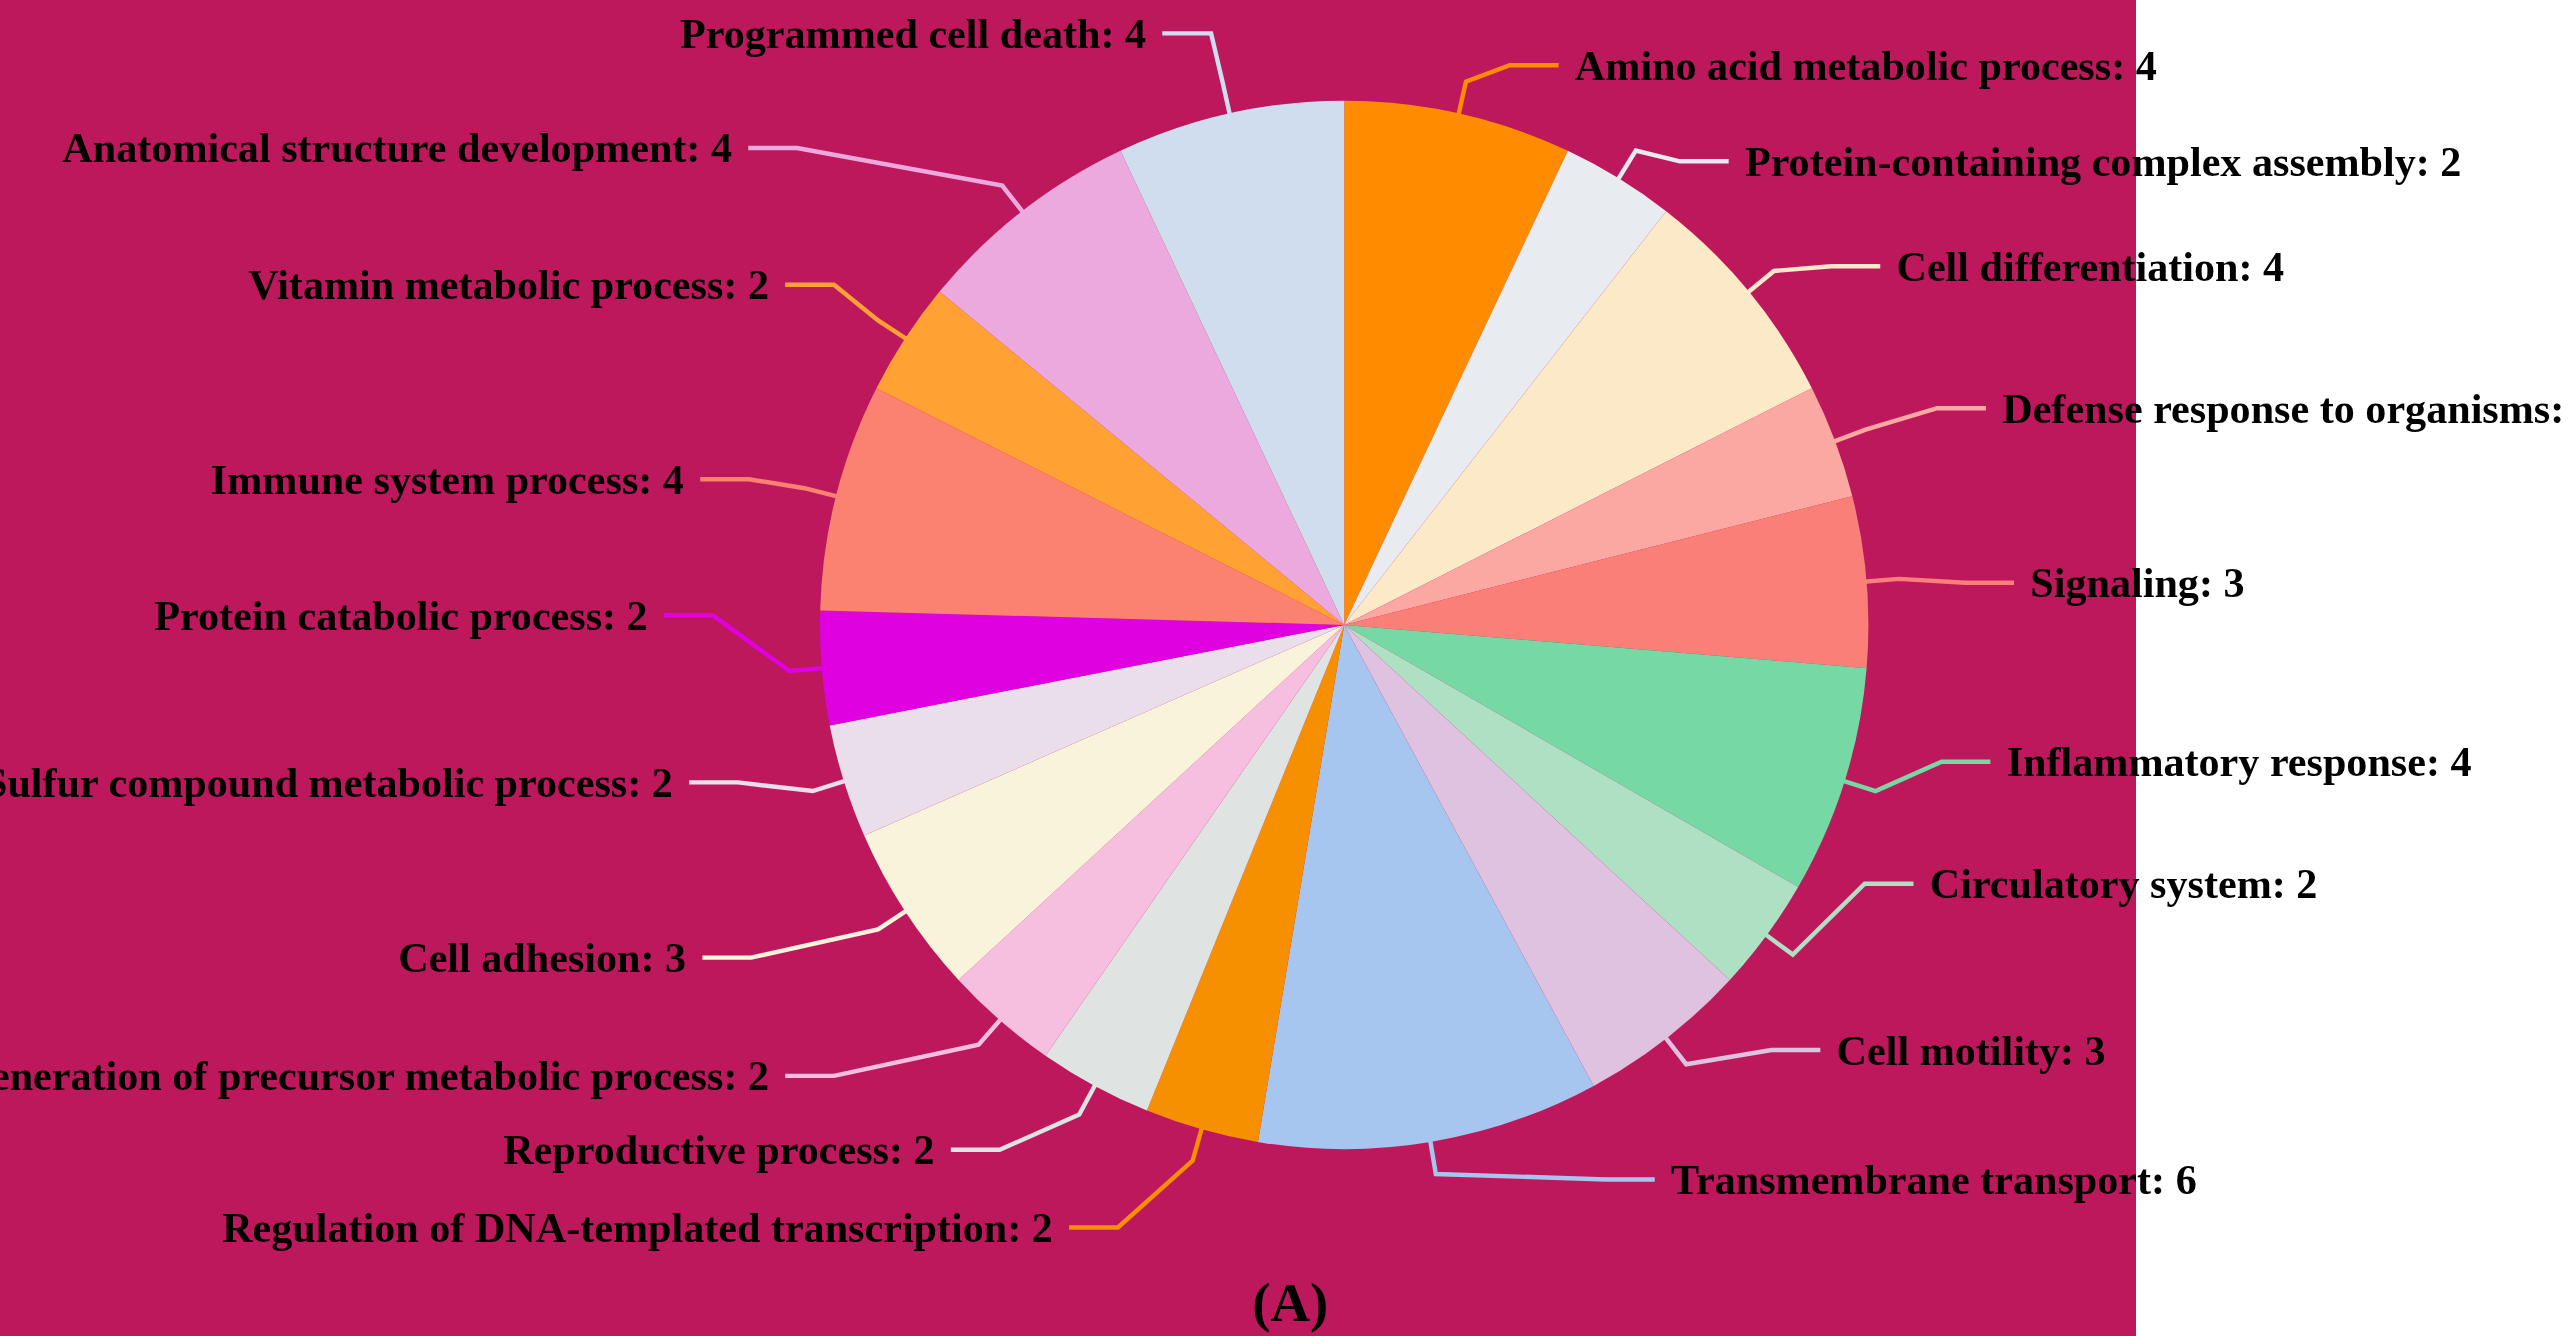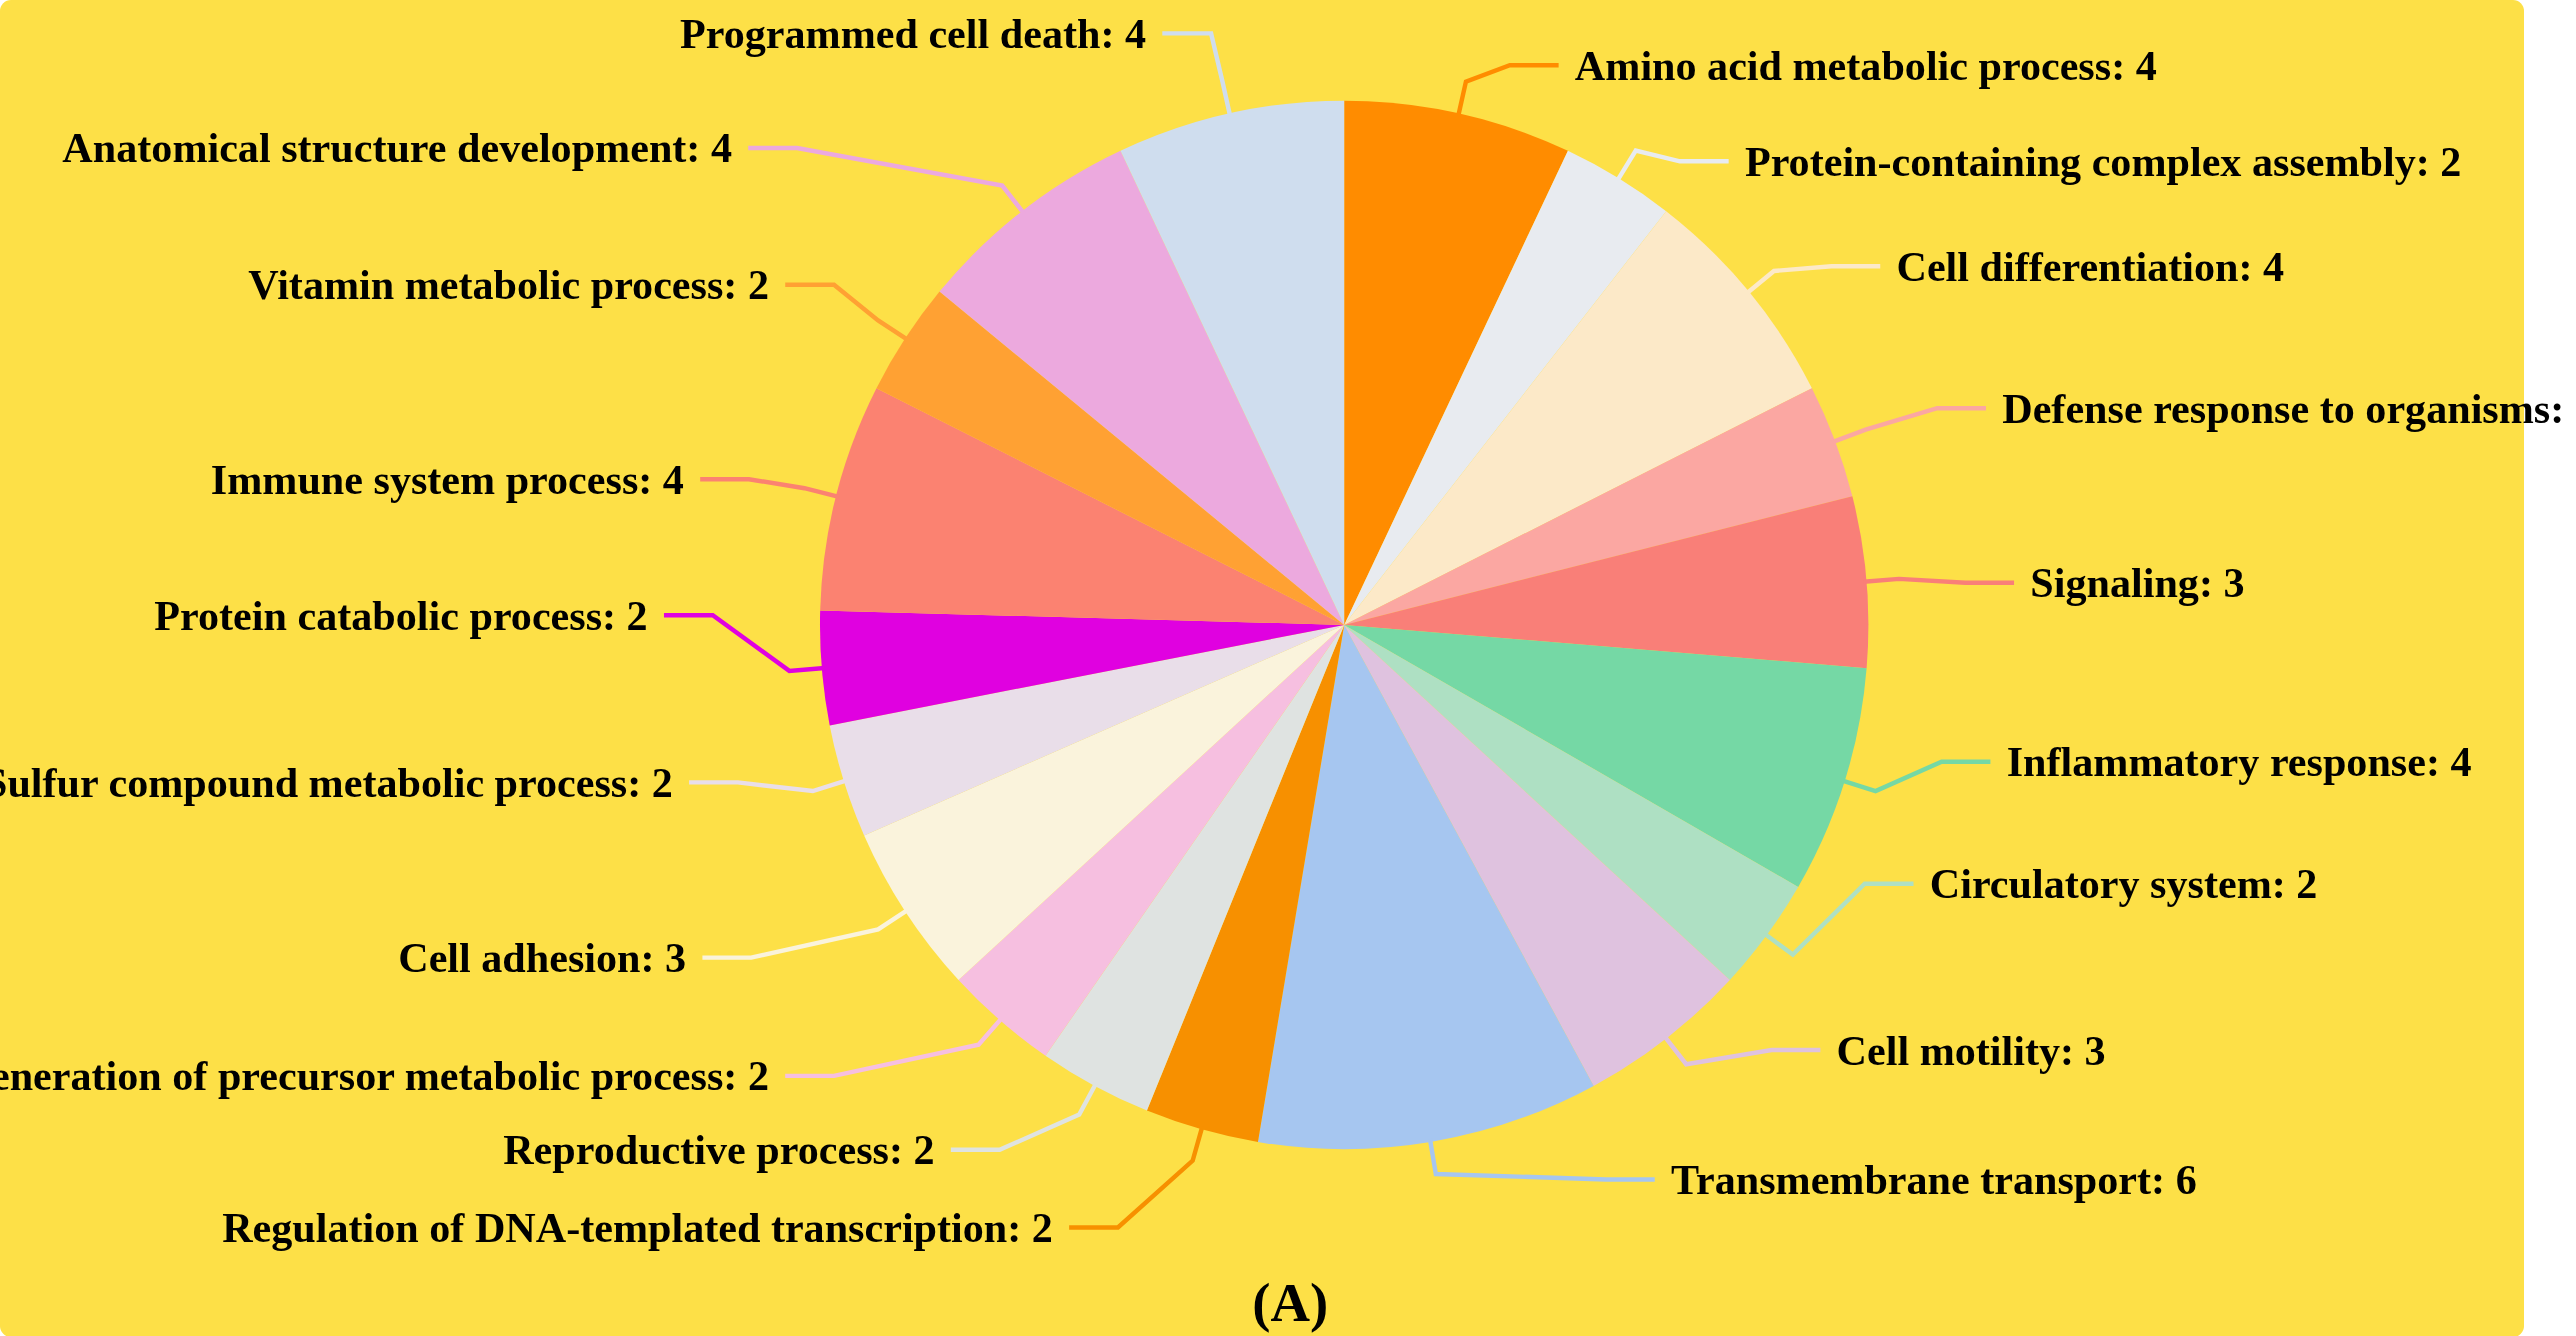--- a/index.html
+++ b/index.html
@@ -5,25 +5,24 @@
   html, body {
     margin: 0;
     padding: 0;
     width: 2576px;
     height: 1337px;
     background: #ffffff;
     overflow: hidden;
   }
   figure.stage {
     margin: 0;
-    width: 2524px;
+    width: 2136px;
     height: 1337px;
     position: relative;
-    background: #fde047;
-    border-radius: 11px;
+    background: #be185d;
   }
   svg { display: block; }
   text.slice-label {
     font-family: "Liberation Serif", "DejaVu Serif", serif;
     font-weight: 700;
     font-size: 57px;
     fill: #000000;
   }
   text.caption {
     font-family: "Liberation Serif", "DejaVu Serif", serif;

